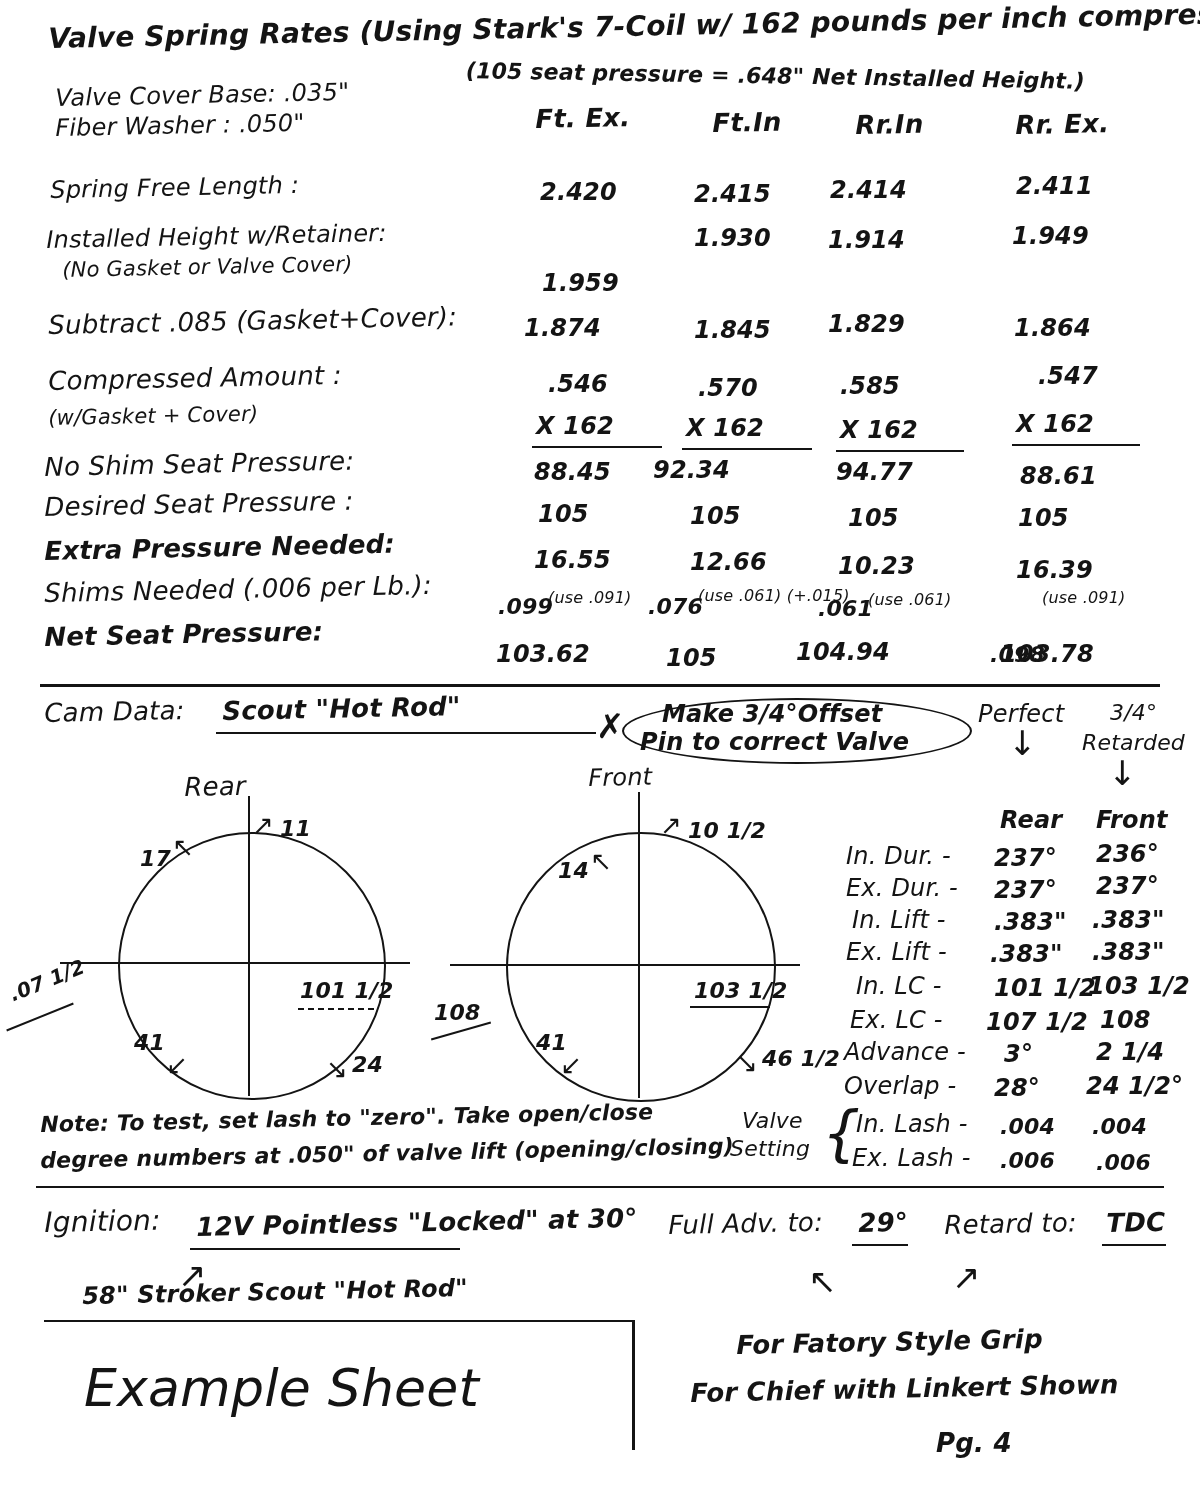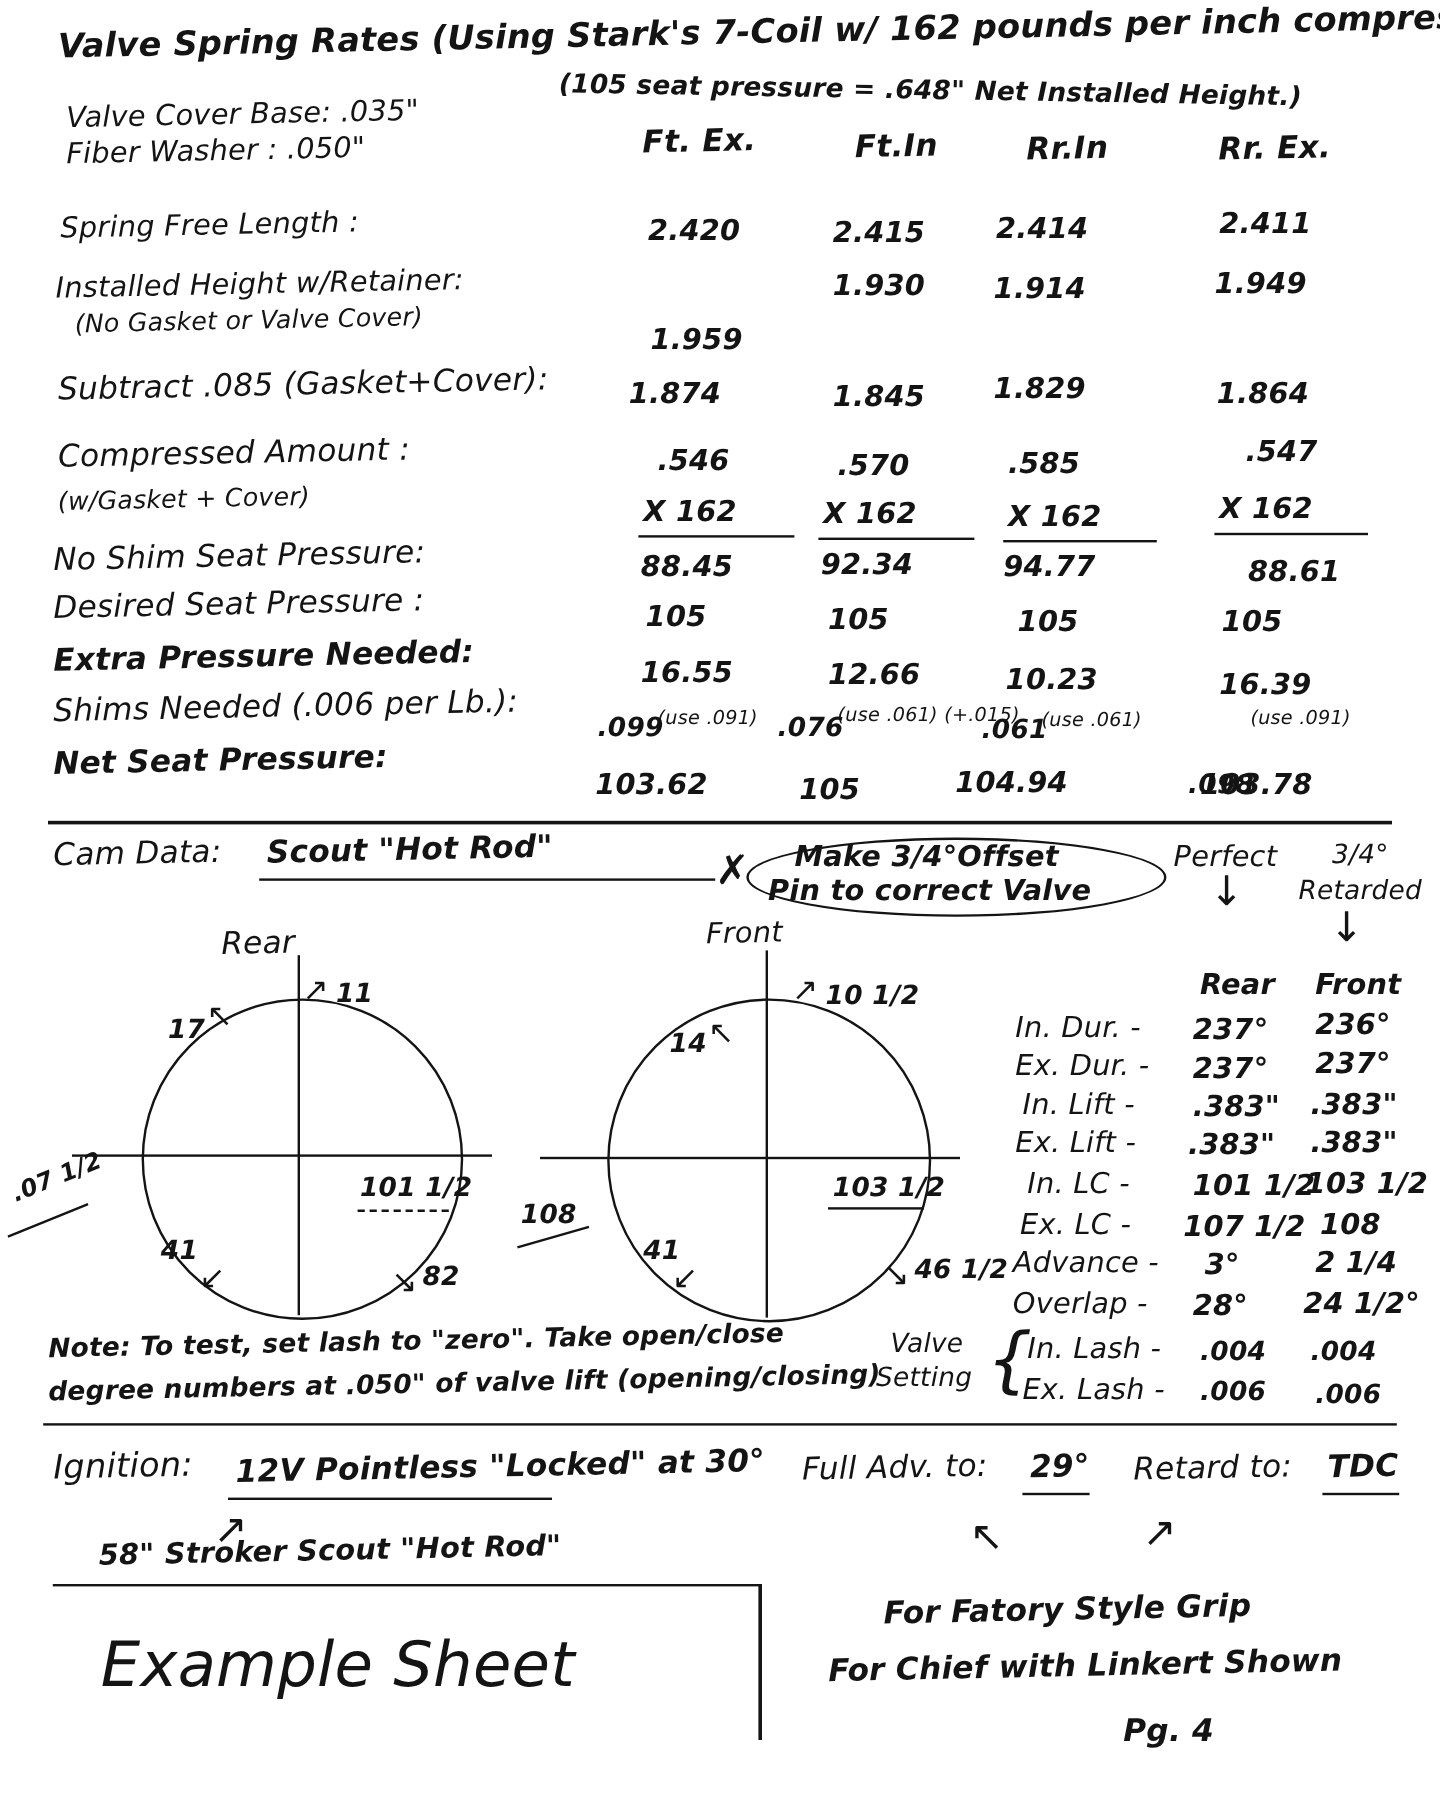--- a/index.html
+++ b/index.html
@@ -138,23 +138,23 @@
   <div class="hw t24 b" style="left:686px; top:414px;">X 162</div>
   <div class="hw t24 b" style="left:840px; top:416px;">X 162</div>
   <div class="hw t24 b" style="left:1016px; top:410px;">X 162</div>
   <div class="rule" style="left:532px; top:446px; width:130px;"></div>
   <div class="rule" style="left:682px; top:448px; width:130px;"></div>
   <div class="rule" style="left:836px; top:450px; width:128px;"></div>
   <div class="rule" style="left:1012px; top:444px; width:128px;"></div>
 
   <div class="hw t26 sk1" style="left:44px; top:452px;">No Shim Seat Pressure:</div>
   <div class="hw t24 b" style="left:534px; top:458px;">88.45</div>
-  <div class="hw t24 b" style="left:684px; top:456px;">92.34</div>
+  <div class="hw t24 b" style="left:653px; top:456px;">92.34</div>
   <div class="hw t24 b" style="left:836px; top:458px;">94.77</div>
-  <div class="hw t24 b" style="left:1020px; top:462px;margin-left:20px;">88.61</div>
+  <div class="hw t24 b" style="left:1020px; top:462px;">88.61</div>
 
   <div class="hw t26 sk1" style="left:44px; top:492px;">Desired Seat Pressure :</div>
   <div class="hw t24 b" style="left:538px; top:500px;">105</div>
   <div class="hw t24 b" style="left:690px; top:502px;">105</div>
   <div class="hw t24 b" style="left:848px; top:504px;">105</div>
   <div class="hw t24 b" style="left:1018px; top:504px;">105</div>
 
   <div class="hw t26 b sk1" style="left:44px; top:536px;">Extra Pressure Needed:</div>
   <div class="hw t24 b" style="left:534px; top:546px;">16.55</div>
   <div class="hw t24 b" style="left:690px; top:548px;">12.66</div>
@@ -199,21 +199,21 @@
 
   <div class="cam-circle" style="left:118px; top:832px; width:264px; height:264px;"></div>
   <div class="cam-axis-v" style="left:248px; top:796px; height:300px;"></div>
   <div class="cam-axis-h" style="left:60px; top:962px; width:350px;"></div>
   <div class="hw t22 b" style="left:280px; top:816px;">11</div>
   <div class="arrow" style="left:252px; top:812px;">↗</div>
   <div class="hw t22 b" style="left:140px; top:846px;">17</div>
   <div class="arrow" style="left:172px; top:834px;">↖</div>
   <div class="hw t22 b" style="left:134px; top:1030px;">41</div>
   <div class="arrow" style="left:166px; top:1052px;">↙</div>
-  <div class="hw t22 b" style="left:352px; top:1052px;">82</div>
+  <div class="hw t22 b" style="left:352px; top:1052px;">24</div>
   <div class="arrow" style="left:326px; top:1056px;">↘</div>
   <div class="hw t22 b" style="left:300px; top:978px;">101 1/2</div>
   <div class="dashrule" style="left:298px; top:1008px; width:76px;"></div>
   <div class="hw t20 b" style="left:6px; top:984px; transform:rotate(-22deg);">.07 1/2</div>
   <div class="rule" style="left:4px; top:1016px; width:72px; transform:rotate(-22deg);"></div>
 
   <div class="cam-circle" style="left:506px; top:832px; width:266px; height:266px;"></div>
   <div class="cam-axis-v" style="left:638px; top:792px; height:306px;"></div>
   <div class="cam-axis-h" style="left:450px; top:964px; width:350px;"></div>
   <div class="hw t22 b" style="left:688px; top:818px;">10 1/2</div>

